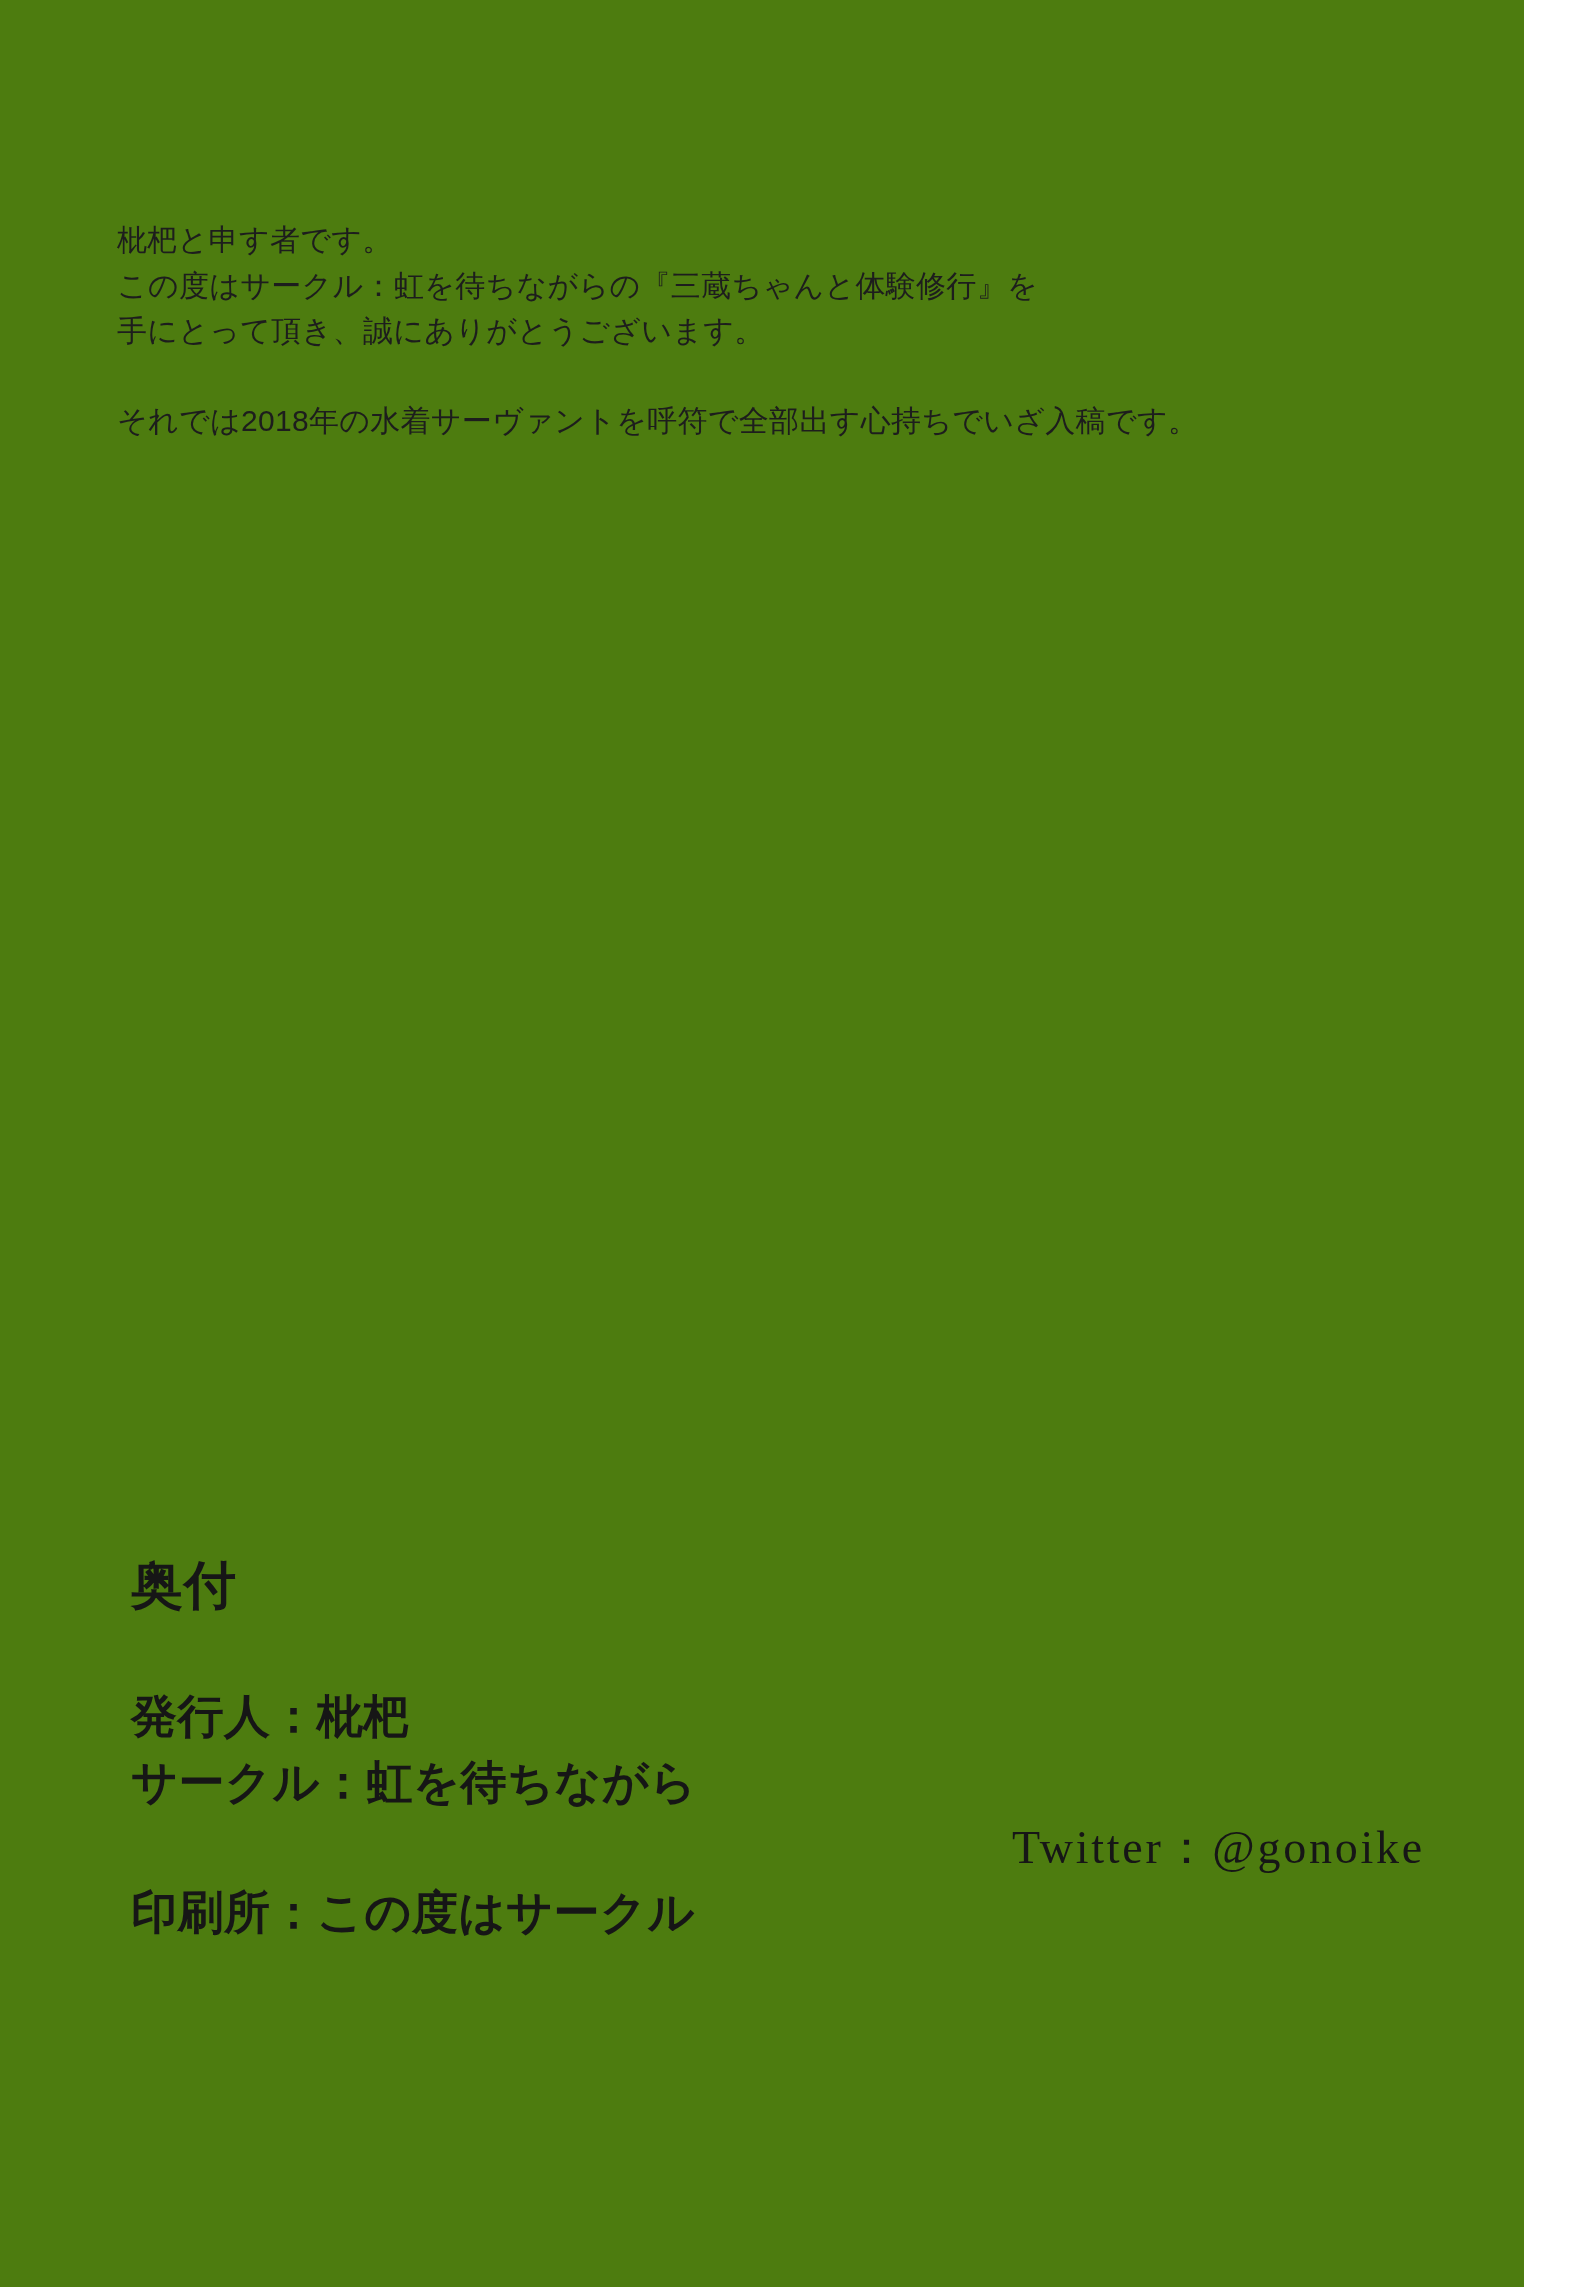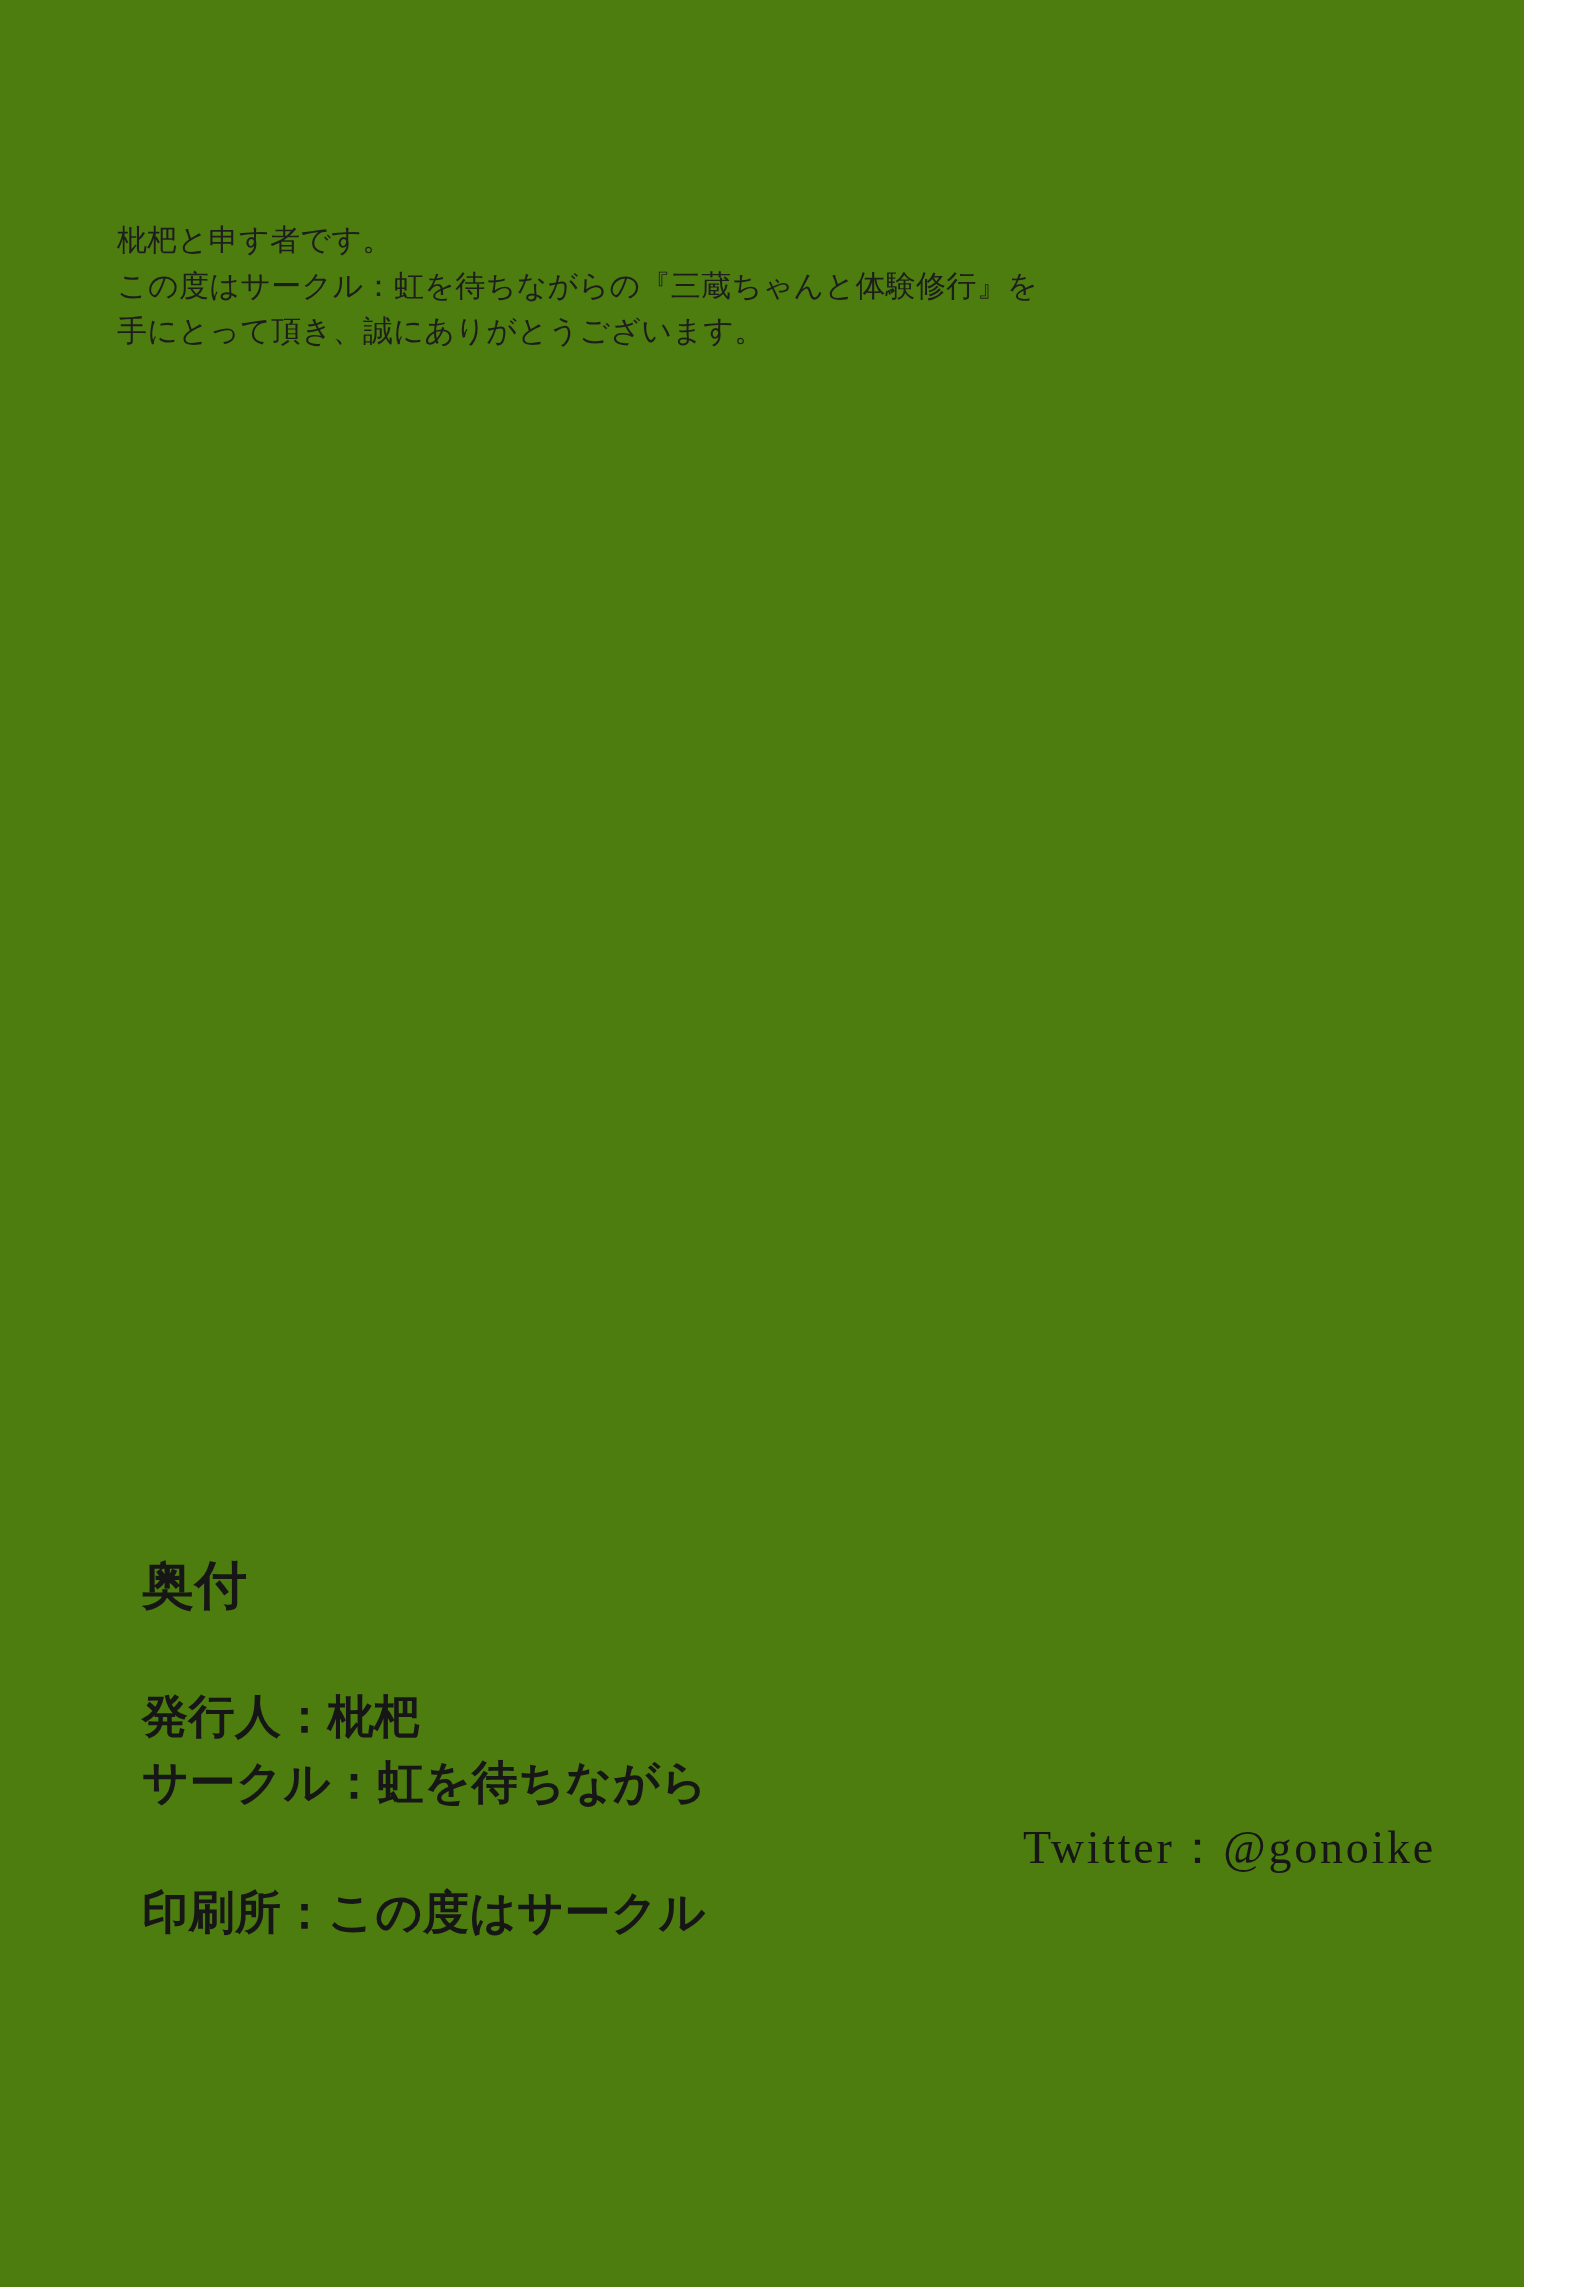--- a/index.html
+++ b/index.html
@@ -32,21 +32,21 @@
     color: #1d1d1d;
     white-space: pre-wrap;
   }
   .afterword .para + .para {
     margin-top: 44px;
   }
 
   
   .colophon {
     position: absolute;
-    left: 142px;
+    left: 131px;
     top: 1554px;
     width: 1294px;
   }
   .colophon-title {
     font-size: 52px;
     font-weight: 700;
     line-height: 1.2;
     color: #161616;
     letter-spacing: 0.02em;
     margin: 0;
@@ -73,20 +73,21 @@
 </style>
 </head>
 <body>
 
 <div class="page">
 
   <section class="afterword">
     <p class="para">枇杷と申す者です。
 この度はサークル：虹を待ちながらの『三蔵ちゃんと体験修行』を
 手にとって頂き、誠にありがとうございます。</p>
+    <p class="para">それでは2018年の水着サーヴァントを呼符で全部出す心持ちでいざ入稿です。</p>
   </section>
 
   <section class="colophon">
     <h2 class="colophon-title">奥付</h2>
     <ul class="colophon-list">
       <li>発行人：枇杷</li>
       <li>サークル：虹を待ちながら</li>
       <li class="latin">Twitter：@gonoike</li>
       <li>印刷所：この度はサークル</li>
     </ul>

